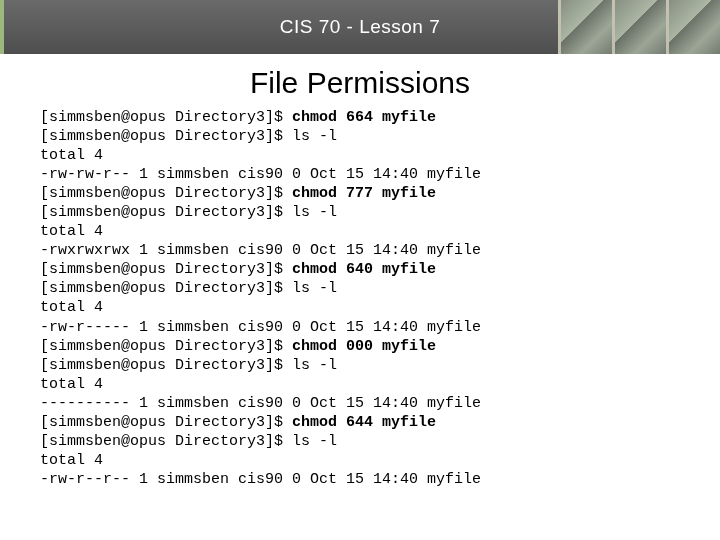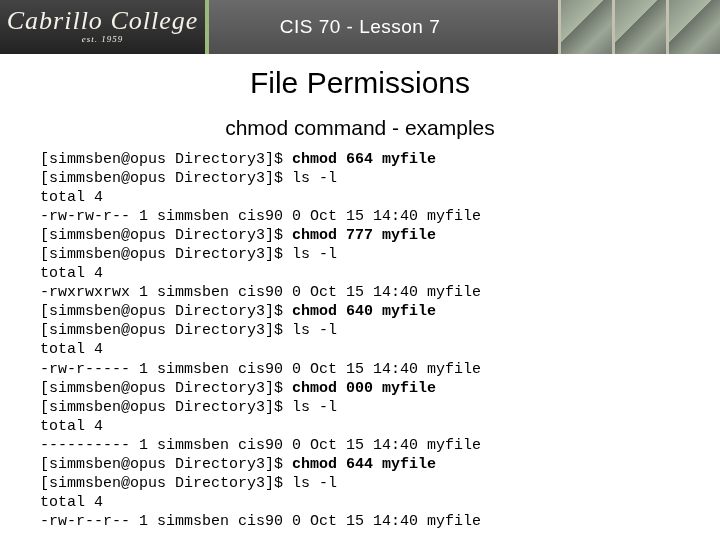--- a/index.html
+++ b/index.html
@@ -69,21 +69,21 @@
   }
   .content {
     padding: 10px 40px 0 40px;
   }
   .h1 {
     text-align: center;
     font-family: Verdana, Geneva, sans-serif;
     font-size: 30px;
     font-weight: 400;
     margin-top: 2px;
-    margin-bottom: 16px;
+    margin-bottom: 8px;
   }
   .h2 {
     text-align: center;
     font-family: Verdana, Geneva, sans-serif;
     font-size: 21px;
     font-weight: 400;
     margin-top: 0px;
     margin-bottom: 10px;
   }
   .term-block {
@@ -93,34 +93,26 @@
     white-space: pre;
     color: #000;
   }
   .term-line { display: block; }
   .bold { font-weight: 700; }
 </style>
 </head>
 <body>
 
 <div class="header-bar">
-  <div class="logo-block">
-    <div class="logo-script">
-      <span>Cabrillo</span>
-      <span>College</span>
-    </div>
-    <div class="logo-est">est. 1959</div>
-  </div>
   <div class="logo-divider"></div>
   <div class="lesson-title">CIS 70 - Lesson 7</div>
   <div class="photo-block">
     <div class="photo-slab"></div>
     <div class="photo-slab"></div>
     <div class="photo-slab"></div>
   </div>
 </div>
 
 <div class="content">
   <div class="h1">File Permissions</div>
-  <div class="h2">chmod command - examples</div>
 
   <div class="term-block" id="terminal"><span class="term-line"><span>[simmsben@opus Directory3]$ </span><span class="bold">chmod 664 myfile</span></span><span class="term-line">[simmsben@opus Directory3]$ ls -l</span><span class="term-line">total 4</span><span class="term-line">-rw-rw-r-- 1 simmsben cis90 0 Oct 15 14:40 myfile</span><span class="term-line"><span>[simmsben@opus Directory3]$ </span><span class="bold">chmod 777 myfile</span></span><span class="term-line">[simmsben@opus Directory3]$ ls -l</span><span class="term-line">total 4</span><span class="term-line">-rwxrwxrwx 1 simmsben cis90 0 Oct 15 14:40 myfile</span><span class="term-line"><span>[simmsben@opus Directory3]$ </span><span class="bold">chmod 640 myfile</span></span><span class="term-line">[simmsben@opus Directory3]$ ls -l</span><span class="term-line">total 4</span><span class="term-line">-rw-r----- 1 simmsben cis90 0 Oct 15 14:40 myfile</span><span class="term-line"><span>[simmsben@opus Directory3]$ </span><span class="bold">chmod 000 myfile</span></span><span class="term-line">[simmsben@opus Directory3]$ ls -l</span><span class="term-line">total 4</span><span class="term-line">---------- 1 simmsben cis90 0 Oct 15 14:40 myfile</span><span class="term-line"><span>[simmsben@opus Directory3]$ </span><span class="bold">chmod 644 myfile</span></span><span class="term-line">[simmsben@opus Directory3]$ ls -l</span><span class="term-line">total 4</span><span class="term-line">-rw-r--r-- 1 simmsben cis90 0 Oct 15 14:40 myfile</span></div>
 </div>
 
 </body></html>

